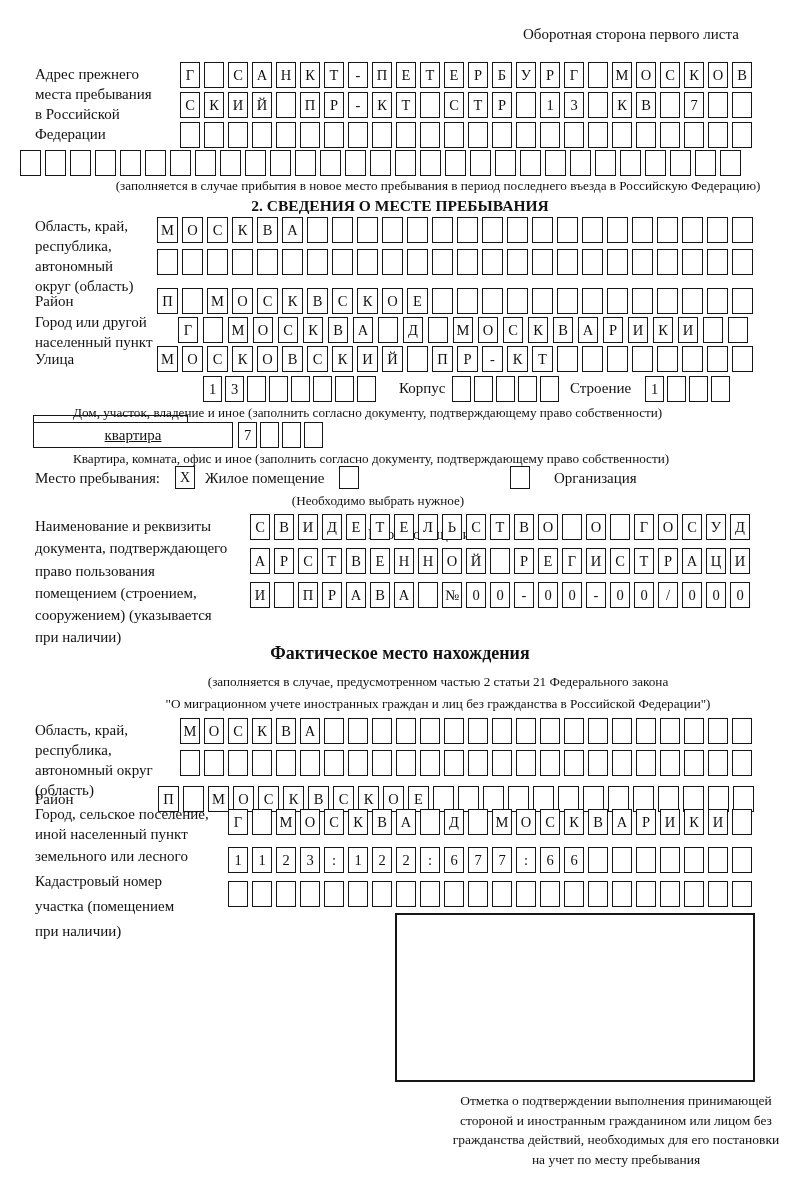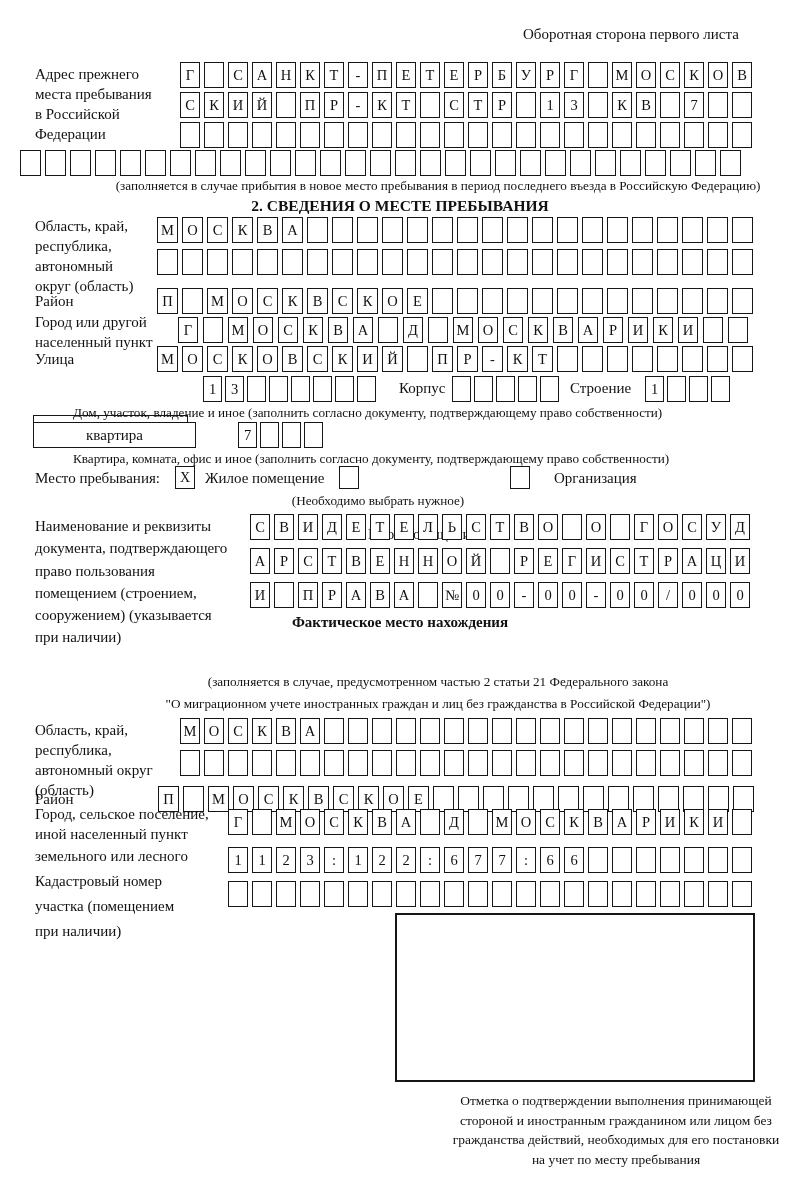--- a/index.html
+++ b/index.html
@@ -319,21 +319,21 @@
     </div>
   <div class="abs lbl" style="left:570px;top:378px;">Строение</div>
   <div class="cellrow cw19 g3" style="left:645px;top:376px;">
       <span class="cell">1</span>
       <span class="cell"></span>
       <span class="cell"></span>
       <span class="cell"></span>
     </div>
   <div class="abs cap" style="left:35px;top:405px;">Дом, участок, владение и иное (заполнить согласно документу, подтверждающему право собственности)</div>
 
-  <div class="widebox" style="left:33px;top:422px;width:163px;">
+  <div class="widebox" style="left:33px;top:422px;width:200px;text-decoration:underline;">
       <span>квартира</span>
     </div>
   <div class="cellrow cw19 g3" style="left:238px;top:422px;">
       <span class="cell">7</span>
       <span class="cell"></span>
       <span class="cell"></span>
       <span class="cell"></span>
     </div>
   <div class="abs cap" style="left:35px;top:451px;">Квартира, комната, офис и иное (заполнить согласно документу, подтверждающему право собственности)</div>
 
@@ -423,21 +423,21 @@
       <span class="cell">0</span>
       <span class="cell">-</span>
       <span class="cell">0</span>
       <span class="cell">0</span>
       <span class="cell">/</span>
       <span class="cell">0</span>
       <span class="cell">0</span>
       <span class="cell">0</span>
     </div>
 
-  <div class="abs bold center" style="top:614px;font-size:15px;">Фактическое место нахождения</div>
+  <div class="abs bold center" style="top:643px;font-size:18px;">Фактическое место нахождения</div>
   <div class="abs cap center" style="top:674px;">(заполняется в случае, предусмотренном частью 2 статьи 21 Федерального закона</div>
   <div class="abs cap center" style="top:696px;">"О миграционном учете иностранных граждан и лиц без гражданства в Российской Федерации")</div>
 
   <div class="abs lbl lbl-tight" style="left:35px;top:720px;">
       <div>Область, край,</div>
       <div>республика,</div>
       <div>автономный округ</div>
       <div>(область)</div>
     </div>
   <div class="cellrow" style="left:180px;top:718px;">

